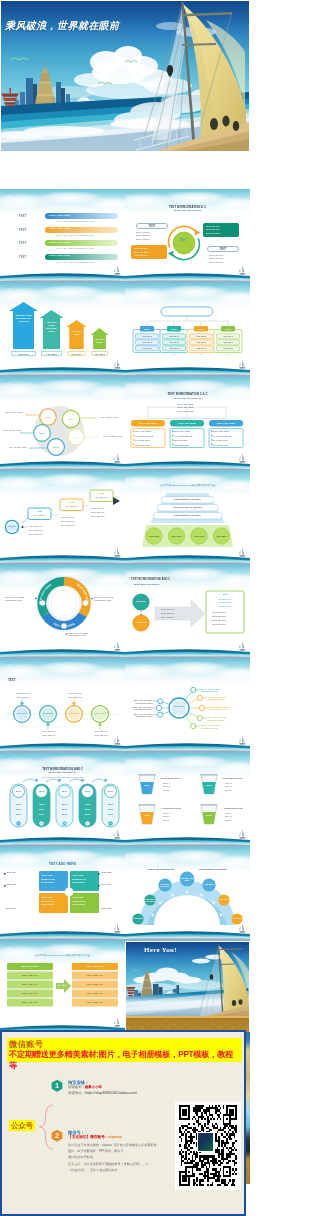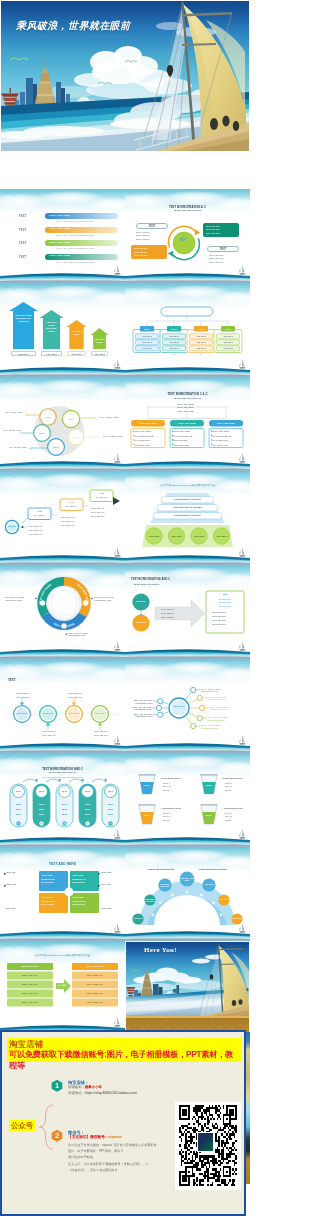--- a/index.html
+++ b/index.html
@@ -344,21 +344,21 @@
         <path d="M168 74 q2 6 4 0 z" fill="#2b302b"></path>
         <ellipse cx="214" cy="124" rx="4" ry="6" fill="#33372f"></ellipse>
         <ellipse cx="226" cy="121" rx="3.6" ry="5.4" fill="#33372f"></ellipse>
         <ellipse cx="236" cy="126" rx="3.2" ry="5" fill="#2e322b"></ellipse>
       </g>
 
       <rect x="1" y="151" width="248" height="36" fill="url(#h_gold)"></rect>
       <rect x="1" y="155" width="248" height="32" fill="url(#scrolls)"></rect>
     </g>
       </svg>
-    <div class="t" style="left:16px;top:21px;font-size:10px;font-weight:bold;font-style:italic;color:#fff;letter-spacing:0.4px;text-shadow:0 1px 2px rgba(0,0,0,.30);font-family:Liberation Serif, serif">乘风破浪，世界就在眼前</div>
+    <div class="t" style="left:5px;top:21px;font-size:10px;font-weight:bold;font-style:italic;color:#fff;letter-spacing:0.4px;text-shadow:0 1px 2px rgba(0,0,0,.30);font-family:Liberation Serif, serif">乘风破浪，世界就在眼前</div>
   </div>
 
   <div class="sl" id="s2" style="left:0;top:189px;width:125px;height:94px">
     <svg class="bgsvg" viewBox="0 0 125 94" preserveAspectRatio="none">
         <use href="#sym_bg" x="0" y="0" width="125" height="94"></use>
       </svg>
     <div class="ct">
       <div class="bar-row" style="top:24px">
         <span class="bar-tag">TEXT</span>
         <span class="bar-pill" style="background:linear-gradient(to right,#2f86cd,#cfe6f6)">
@@ -1158,22 +1158,22 @@
           </linearGradient>
         </defs>
       <rect width="5" height="152" fill="url(#edg)"></rect>
     </svg>
   </div>
 
   <div id="ad" style="left:0;top:1030px;width:246px;height:186px;position:absolute">
     <div class="adframe">
       <div class="adinner">
         <div class="adhead">
-          <div class="adh1">淘宝店铺</div>
-          <div class="adh2">可以免费获取下载微信账号:图片，电子相册模板，PPT素材，教程等</div>
+          <div class="adh1">微信账号</div>
+          <div class="adh2">不定期赠送更多精美素材:图片，电子相册模板，PPT模板，教程等</div>
         </div>
 
         <div class="badge">
             <span>公众号</span>
           </div>
 
         <svg class="brace" viewBox="0 0 26 86">
           <path d="M25 2 C 12 2 12 22 12 30 C 12 38 6 43 1 43 C 6 43 12 48 12 56 C 12 64 12 84 25 84" fill="none" stroke="#e88a8a" stroke-width="1.4" stroke-linecap="round"></path>
         </svg>
 

